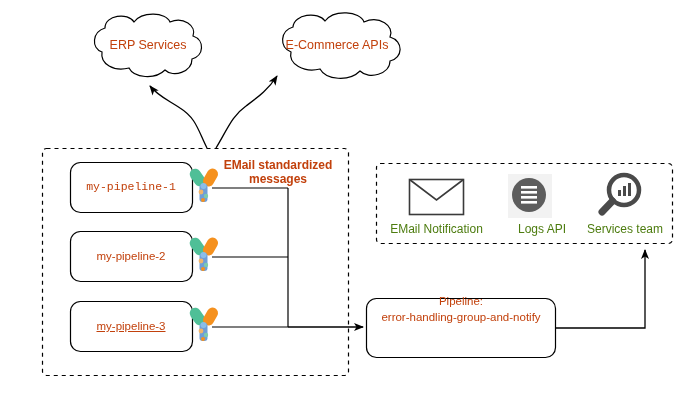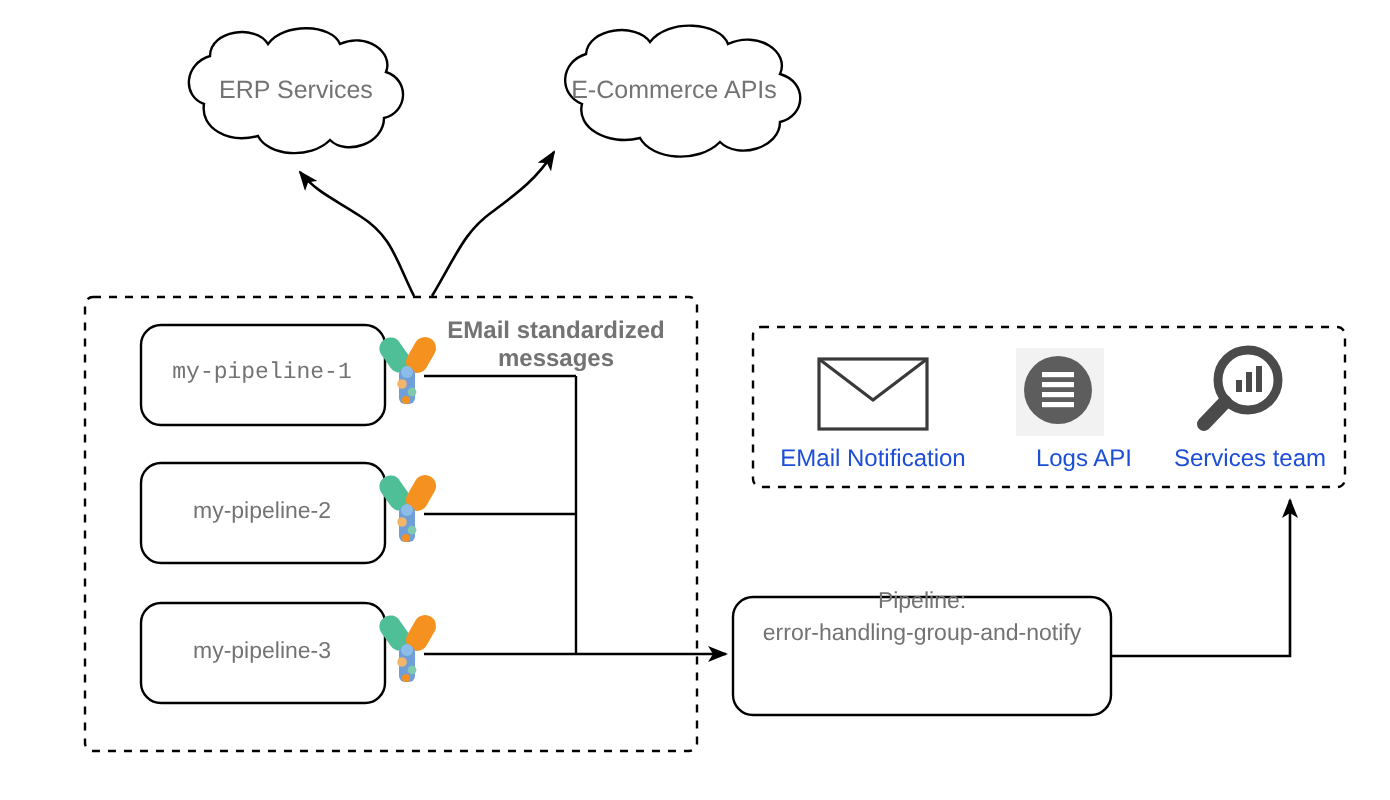--- a/index.html
+++ b/index.html
@@ -17,42 +17,42 @@
   #canvas {
     position: absolute;
     left: 0;
     top: 0;
     width: 695px;
     height: 400px;
   }
   .lbl {
     position: absolute;
     font-family: "Liberation Sans", sans-serif;
-    color: #737373;
+    color: #c2410c;
     text-align: center;
     white-space: nowrap;
     line-height: 1.25;
     user-select: none;
   }
   .cloud-label {
     font-size: 12.5px;
   }
   .pipe-label {
     font-size: 11.5px;
   }
   .bold-note {
     font-size: 12px;
     font-weight: bold;
     white-space: normal;
     text-align: center;
     line-height: 1.2;
   }
   .icon-label {
     font-size: 12px;
-    color: #1d4ed8;
+    color: #4d7c0f;
   }
   .box-label {
     font-size: 11.5px;
     white-space: normal;
     line-height: 1.35;
   }
 </style>
 </head>
 <body>
 
@@ -157,21 +157,21 @@
     <circle cx="203" cy="339" r="2" fill="#f5911e"></circle>
   </g>
 </svg>
 
 <div class="lbl cloud-label" style="left:98px; top:38px; width:100px;">ERP Services</div>
 
 <div class="lbl cloud-label" style="left:282px; top:38px; width:110px;">E-Commerce APIs</div>
 
 <div class="lbl pipe-label" style="left:75px; top:180px; width:112px;font-family:Liberation Mono, monospace;">my-pipeline-1</div>
 <div class="lbl pipe-label" style="left:75px; top:249px; width:112px;">my-pipeline-2</div>
-<div class="lbl pipe-label" style="left:75px; top:319px; width:112px;">my-pipeline-3</div>
+<div class="lbl pipe-label" style="left:75px; top:319px; width:112px;text-decoration:underline;">my-pipeline-3</div>
 
 <div class="lbl bold-note" style="left:218px; top:158px; width:120px;">
   <span>EMail standardized</span><br>
   <span>messages</span>
 </div>
 
 <div class="lbl box-label" style="left:370px; top:294px; width:182px;">
   <span>Pipeline:</span><br>
   <span>error-handling-group-and-notify</span>
 </div>

